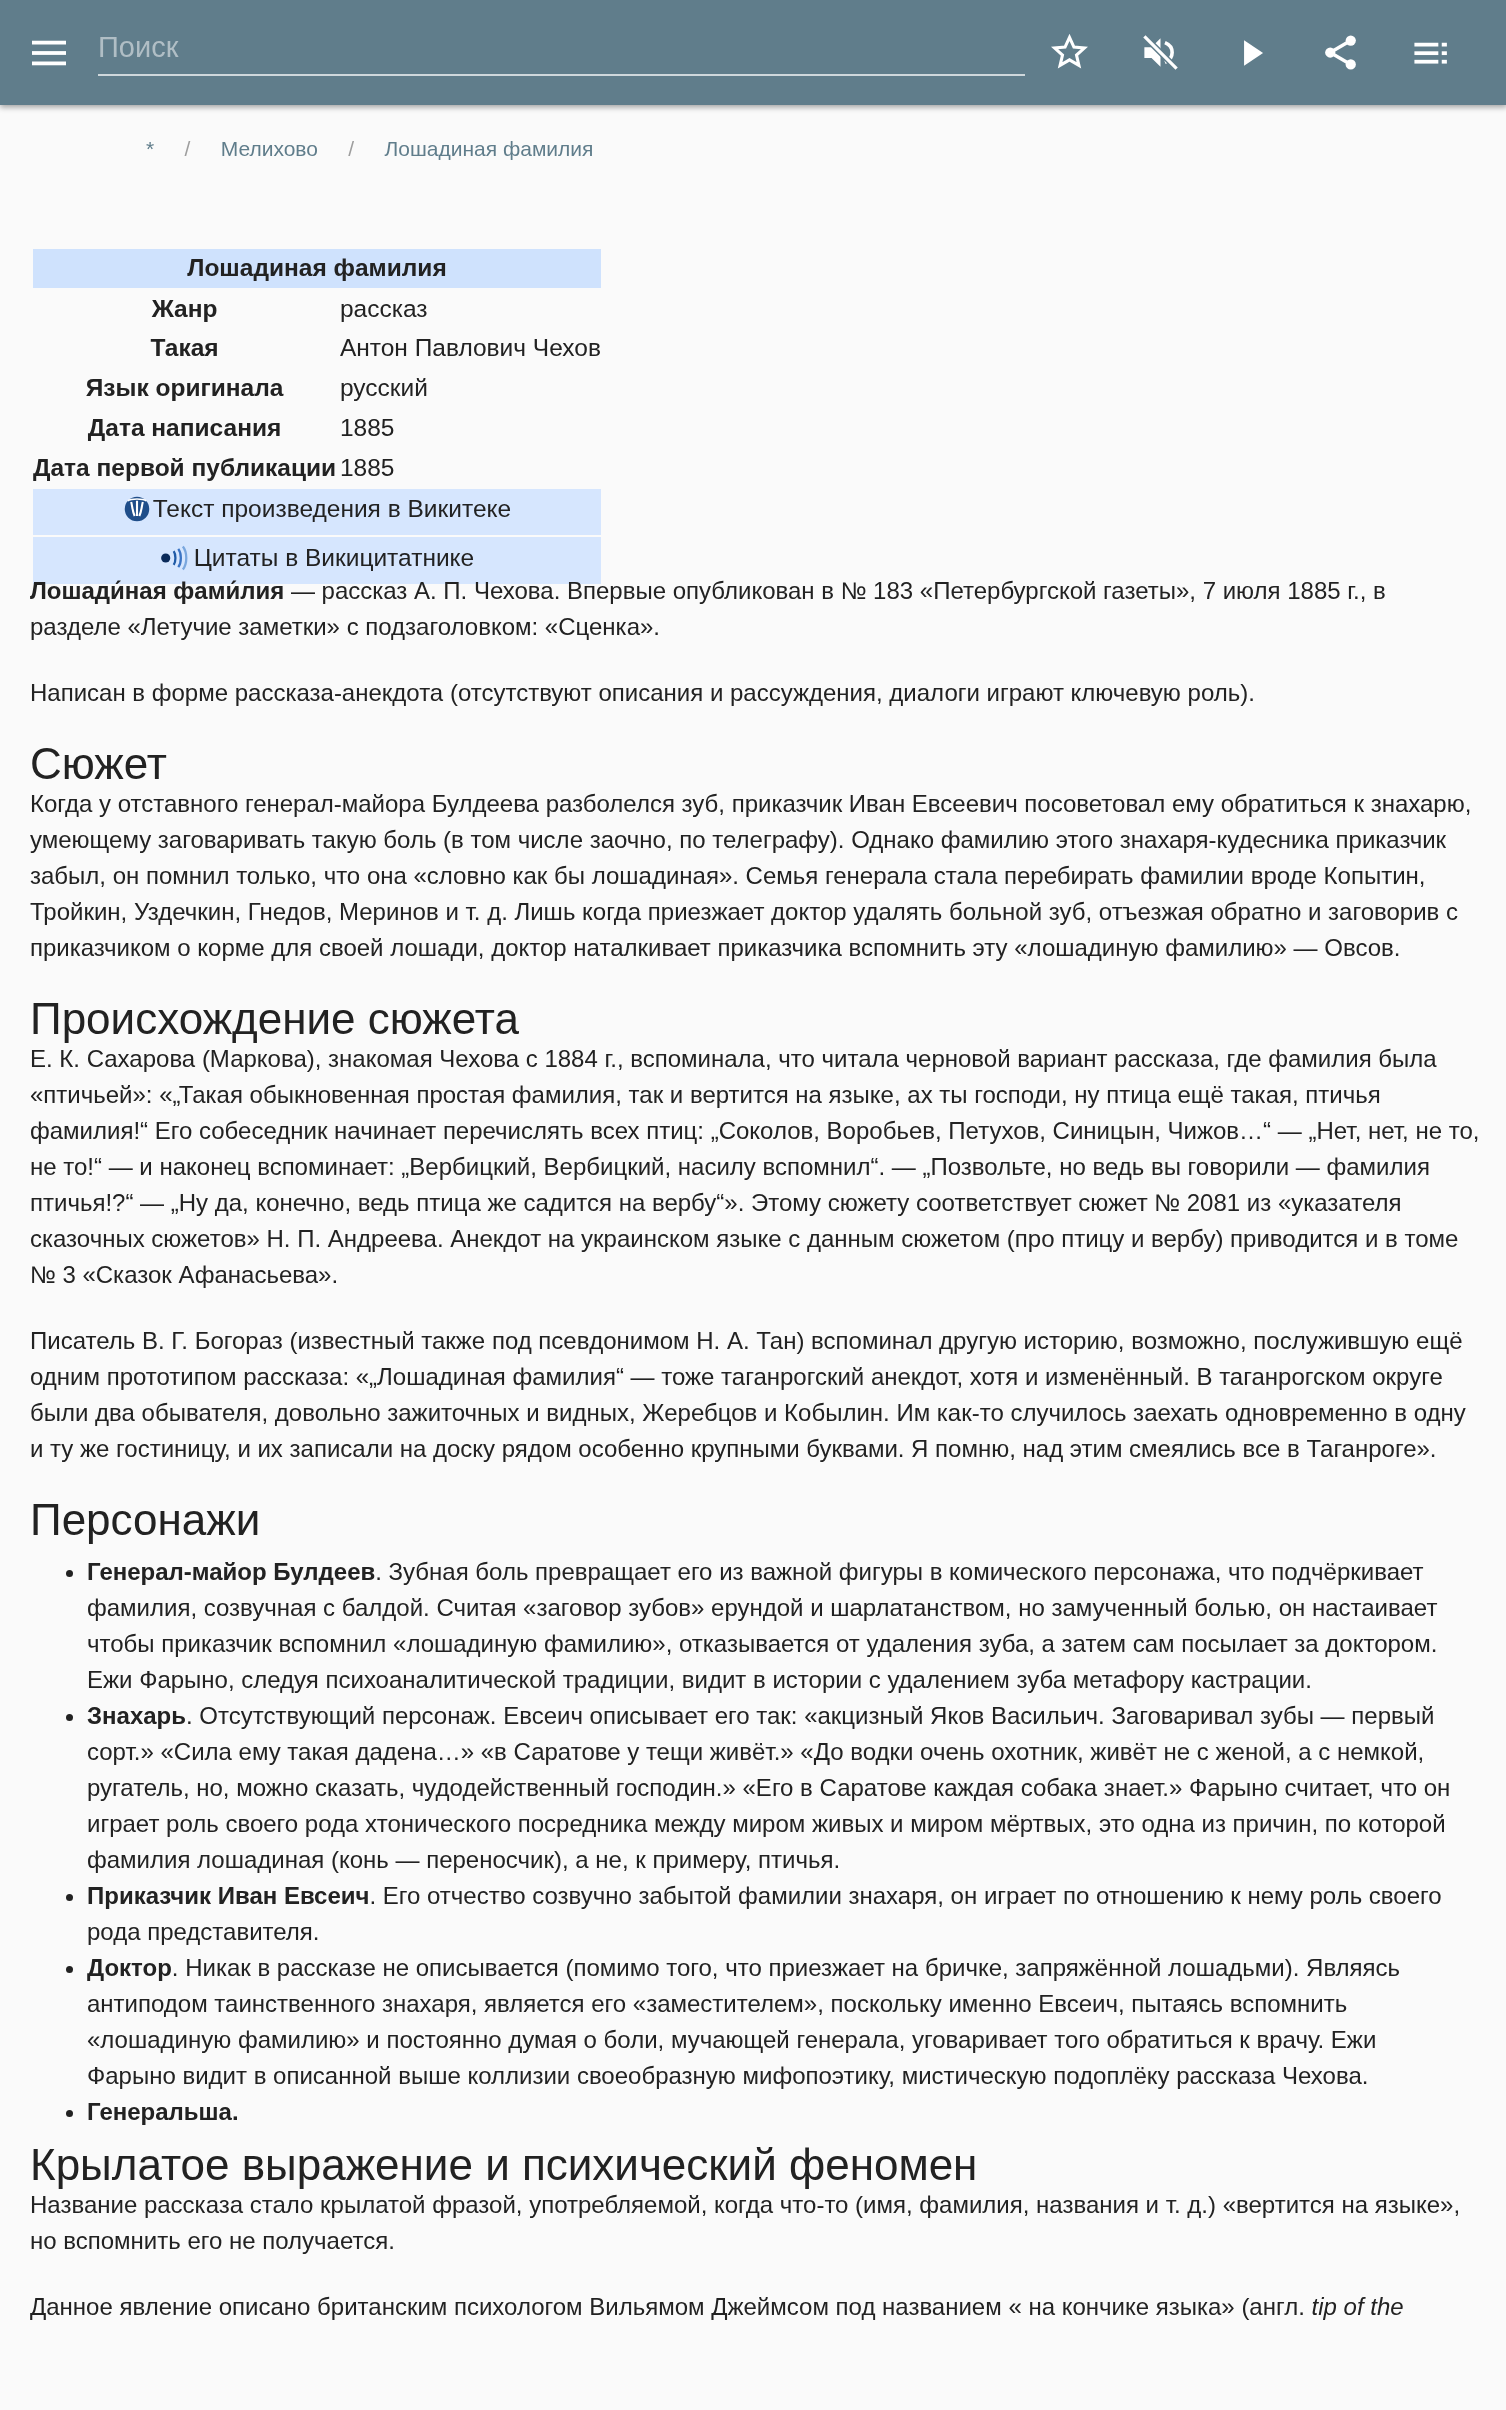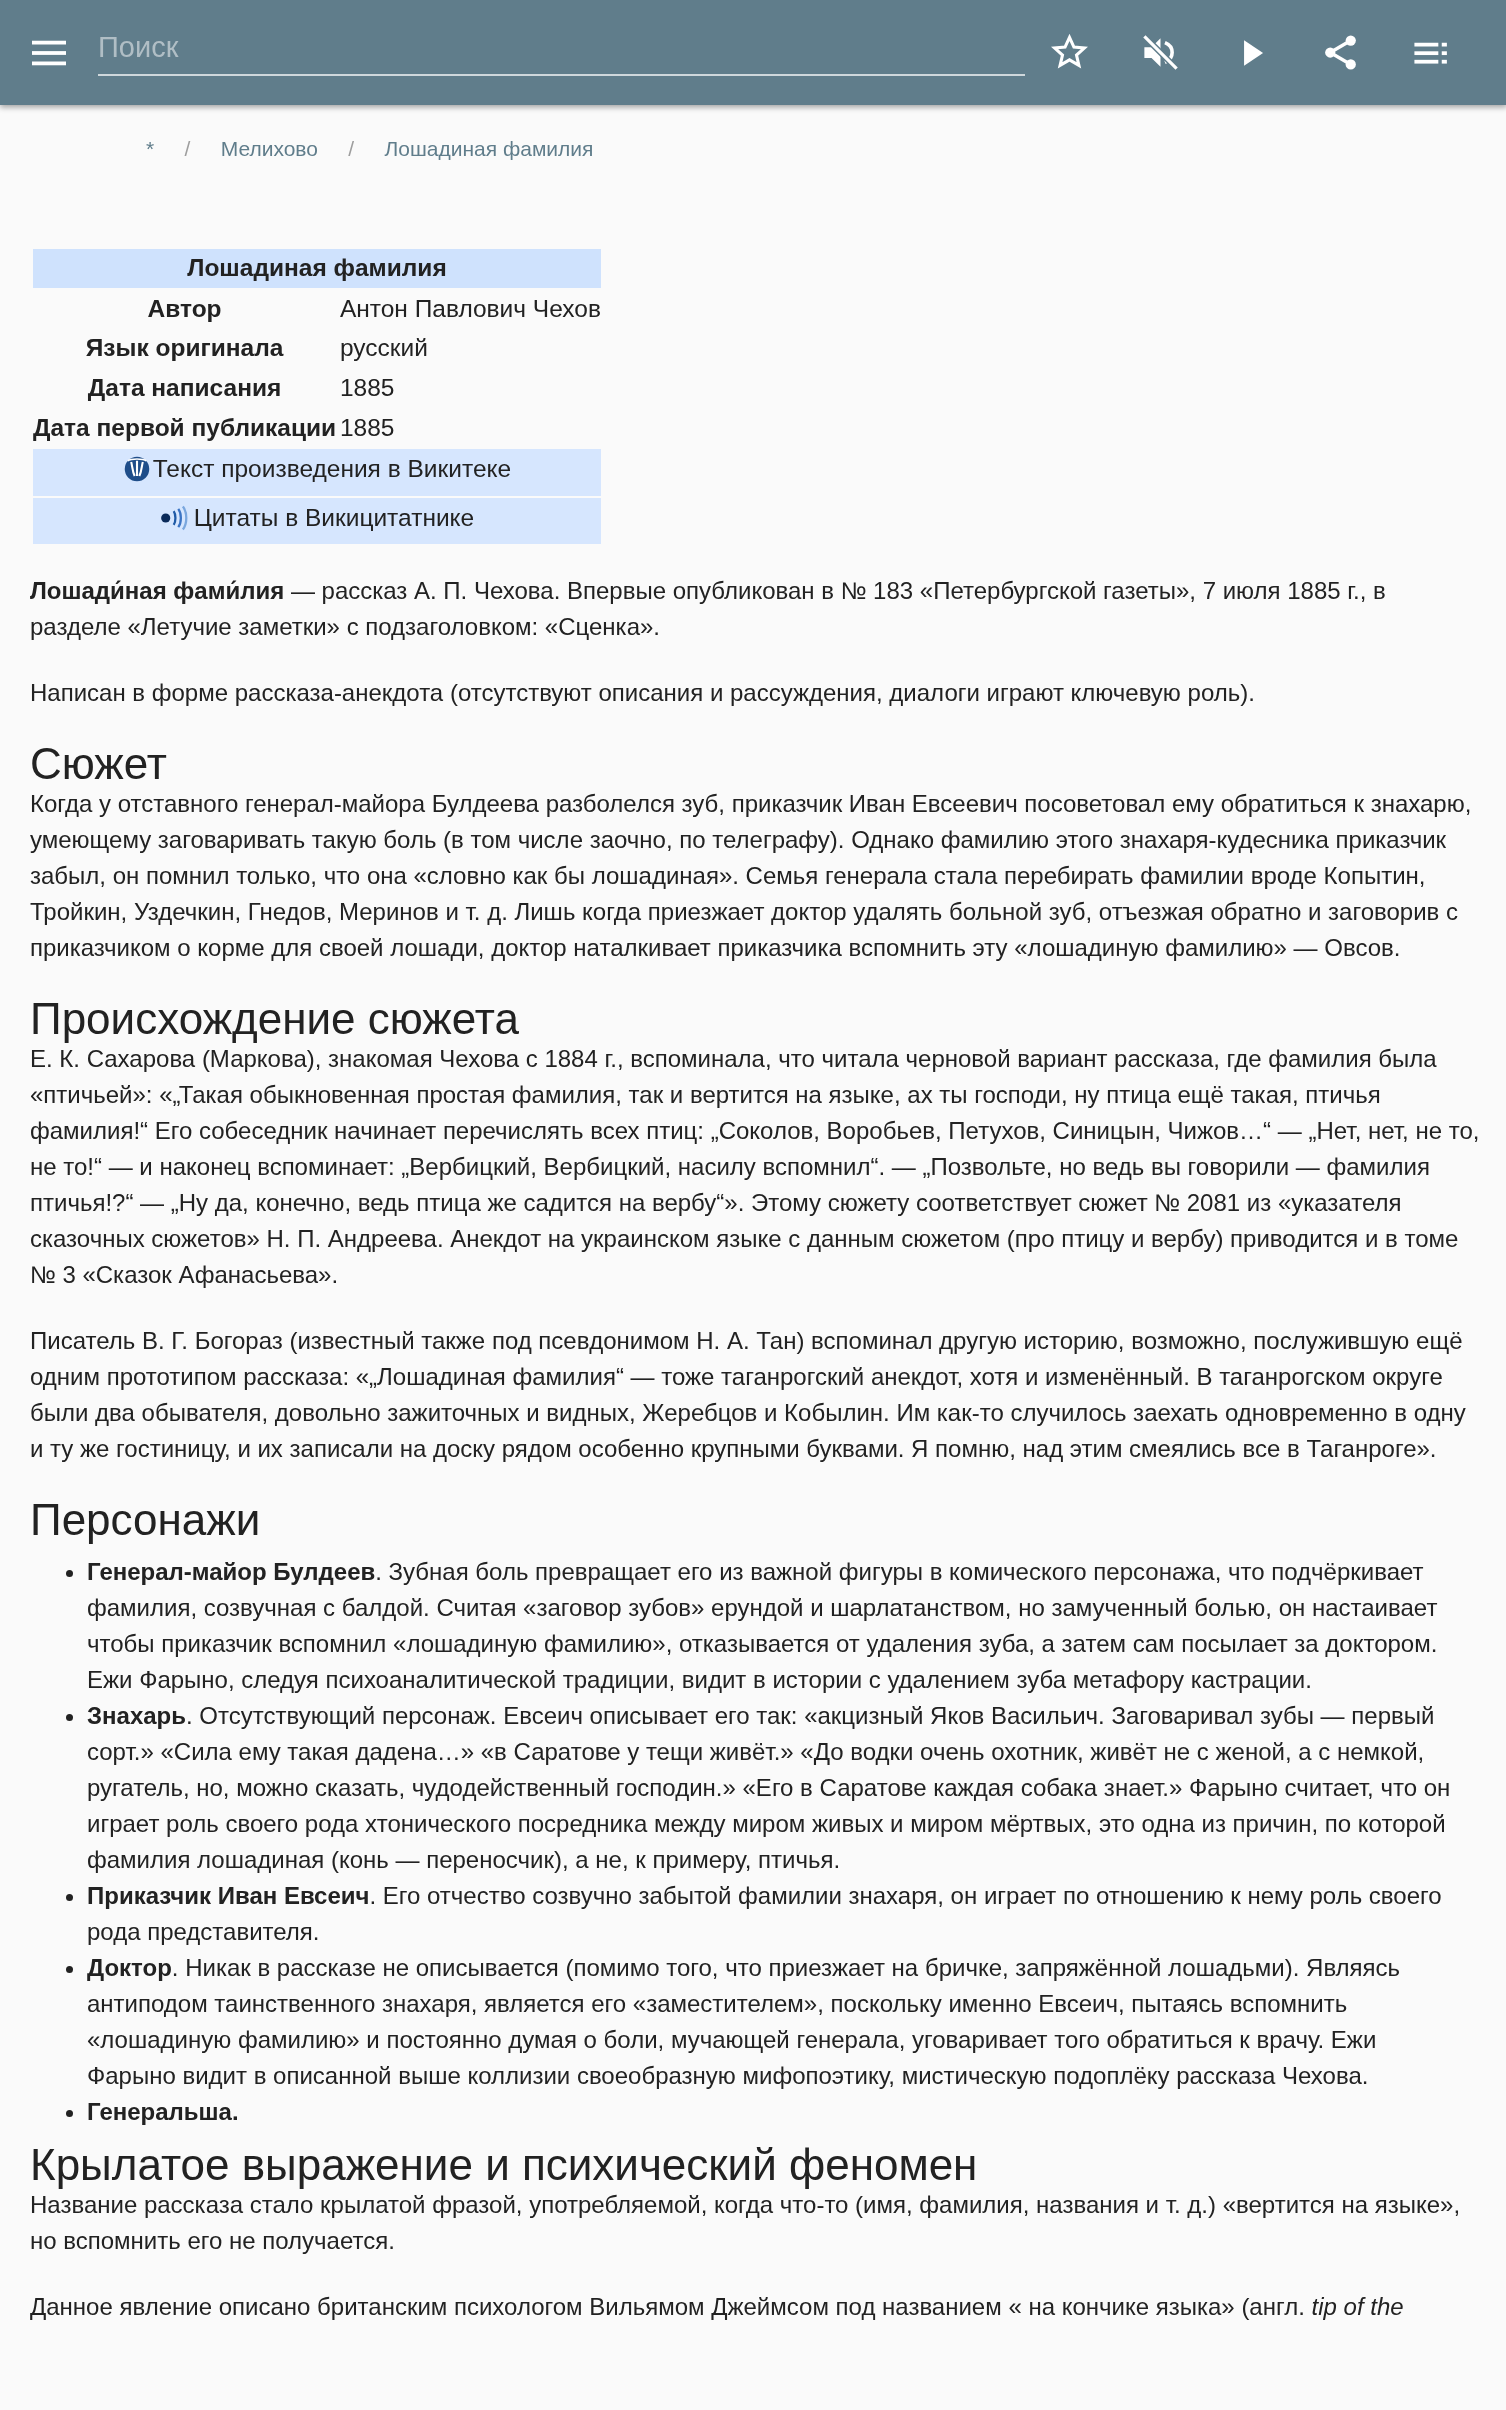--- a/index.html
+++ b/index.html
@@ -105,21 +105,25 @@
   <span class="sep">/</span>
   <a href="#">Лошадиная фамилия</a>
 </div>
 
 <table class="infobox">
   <tbody>
       <tr>
         <td colspan="2" class="hdr">Лошадиная фамилия</td>
       </tr>
   <tr>
-    <th>Автор</th>
+    <th>Жанр</th>
+    <td>рассказ</td>
+  </tr>
+  <tr>
+    <th>Такая</th>
     <td>Антон Павлович Чехов</td>
   </tr>
   <tr>
     <th>Язык оригинала</th>
     <td>русский</td>
   </tr>
   <tr>
     <th>Дата написания</th>
     <td>1885</td>
   </tr>

